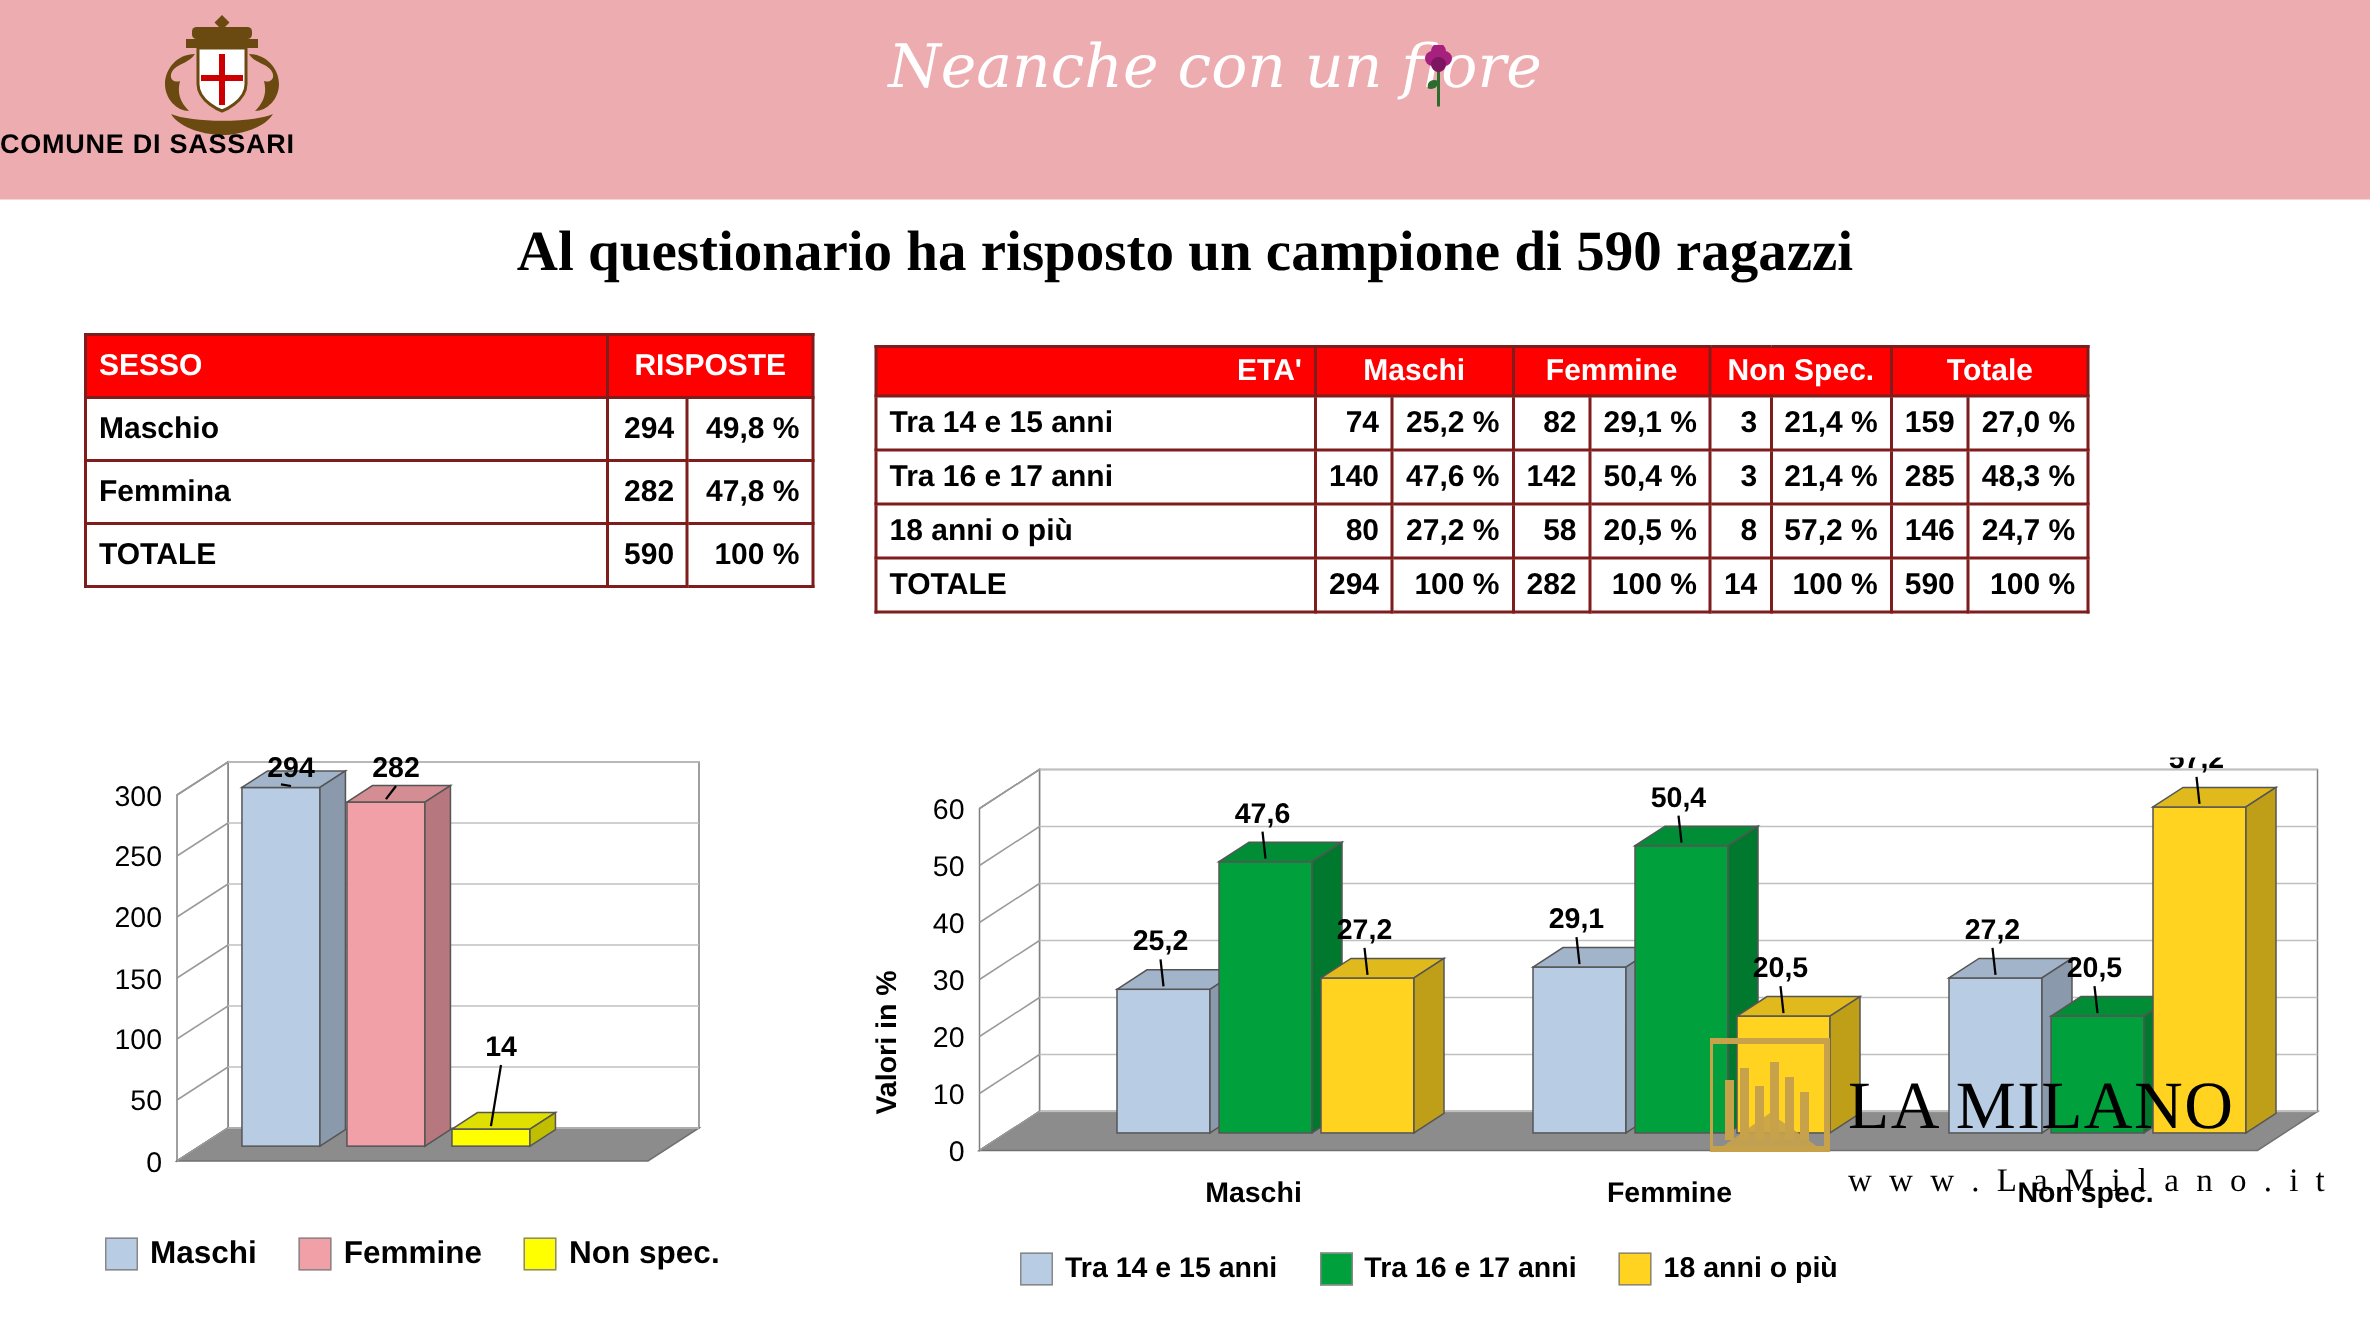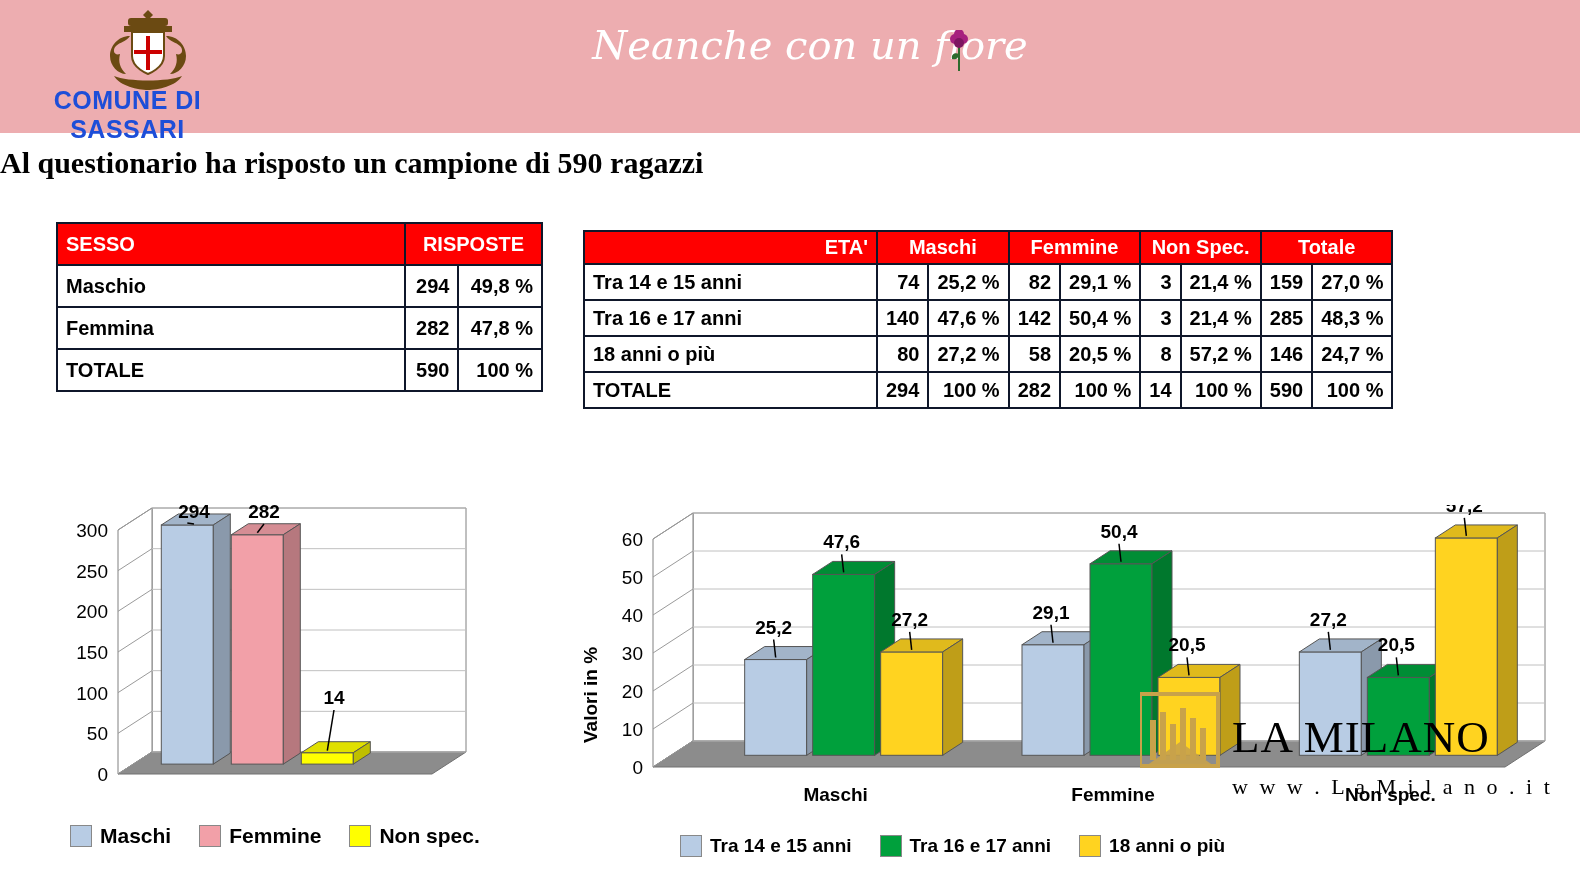--- a/index.html
+++ b/index.html
@@ -11,42 +11,42 @@
   
   .banner{
     position:absolute;left:0;top:0;width:1580px;height:133px;
     background:#edadb0;
   }
   .crest{
     position:absolute;left:58px;top:4px;width:180px;height:90px;
   }
   .crest svg{display:block;}
   .comune-line1,.comune-line2{
-    position:absolute;left:0;width:255px;text-align:center;
-    font-weight:bold;font-size:25px;color:#1d4ed8;letter-spacing:.5px;
+    position:absolute;left:0;width:255px;
+    font-weight:bold;font-size:18px;color:#000000;letter-spacing:.5px;
   }
   .comune-line1{top:86px;}
   .comune-line2{top:112px;}
   .banner-title{
     position:absolute;left:500px;top:22px;width:620px;text-align:center;
     font-family:"DejaVu Serif", serif;font-style:italic;
     font-size:40px;color:#ffffff;white-space:nowrap;
   }
   .flower{
     position:absolute;left:946px;top:30px;width:26px;height:40px;
   }
   
   .subtitle{
-    position:absolute;left:0;top:146px;width:1580px;text-align:left;
-    font-family:"Liberation Serif", serif;font-weight:bold;font-size:30px;color:#000;
+    position:absolute;left:0;top:146px;width:1580px;text-align:center;
+    font-family:"Liberation Serif", serif;font-weight:bold;font-size:38px;color:#000;
   }
   
   table{border-collapse:collapse;}
   .tbl td,.tbl th{
-    border:2px solid #0f172a;font-size:20px;font-weight:bold;
+    border:2px solid #7f1d1d;font-size:20px;font-weight:bold;
     padding:4px 8px;color:#000;background:#fff;
   }
   .tbl thead th{background:#ff0000;color:#fff;text-align:left;}
   .tbl .num{text-align:right;}
   .tbl .ctr{text-align:center;}
   #table-sesso{position:absolute;left:56px;top:222px;width:487px;}
   #table-sesso td,#table-sesso th{height:32px;}
   #table-sesso th:first-child{width:330px;}
   #table-eta{position:absolute;left:583px;top:230px;}
   #table-eta th{text-align:center;}

